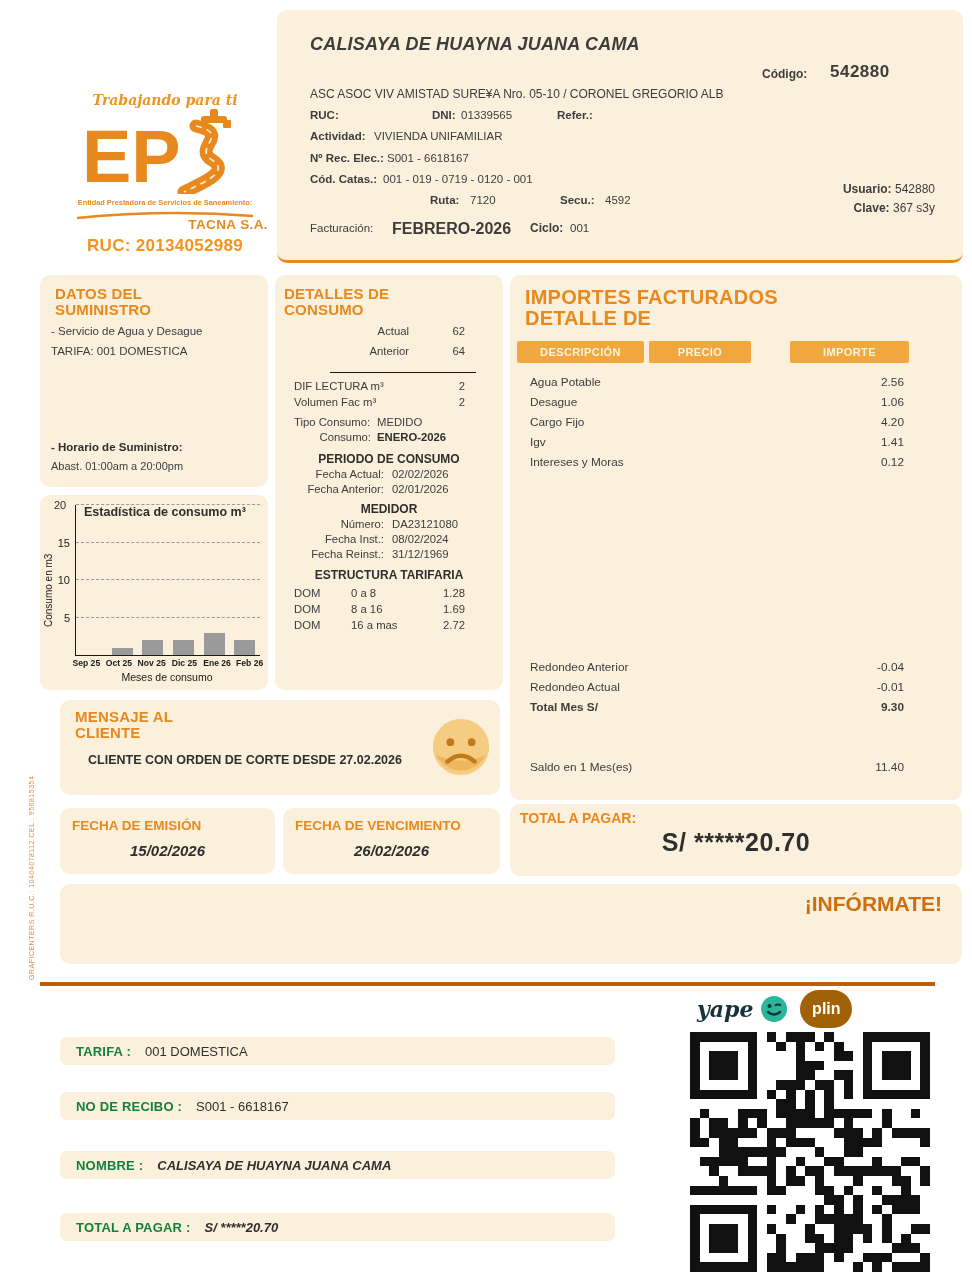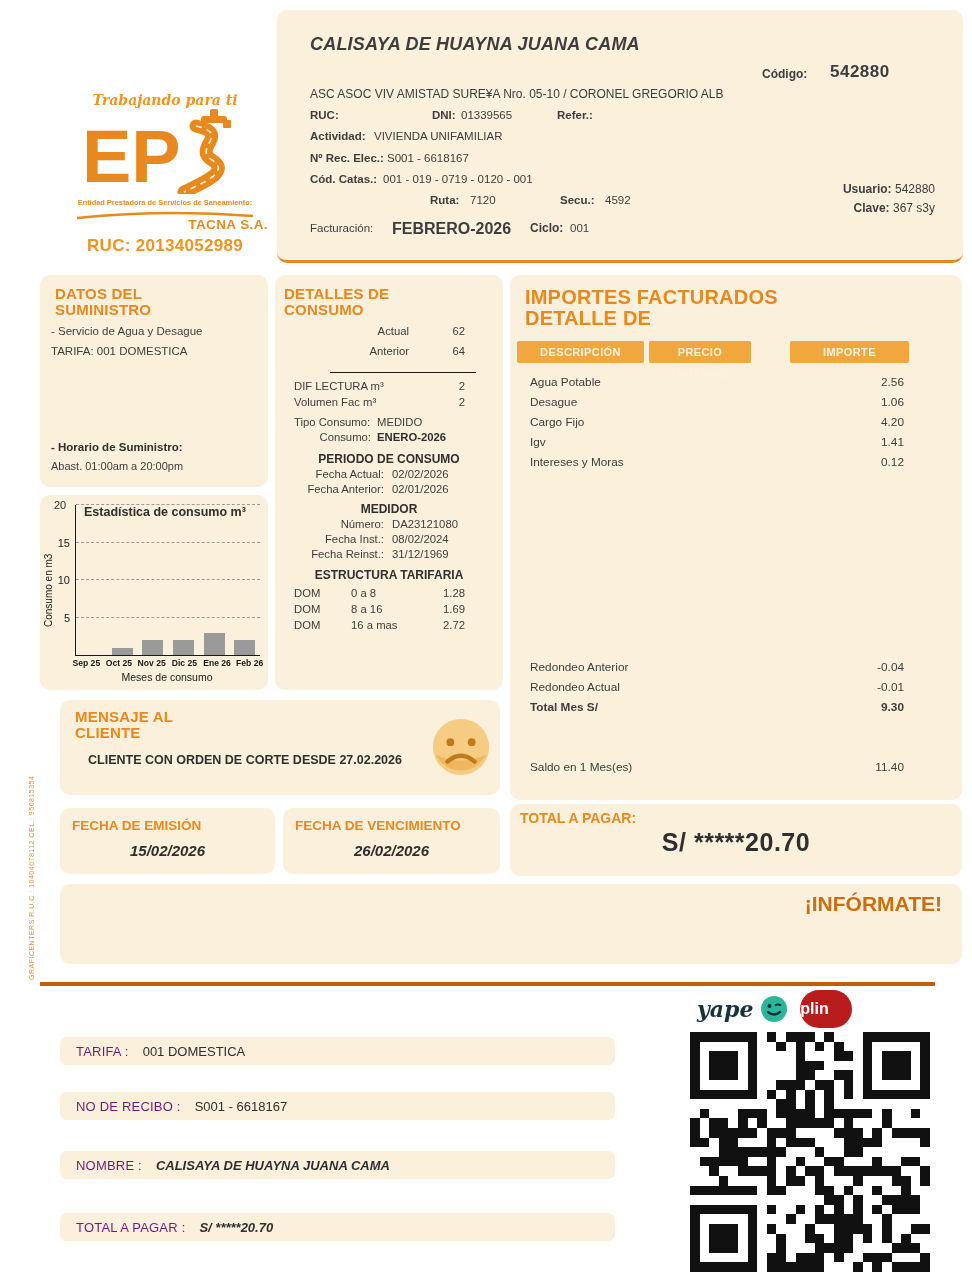--- a/index.html
+++ b/index.html
@@ -36,21 +36,21 @@
   .cc-center{text-align:center;font-weight:bold;color:#2f2f2f;}
 
   
   .th-cell{position:absolute;height:22px;background:#efa73e;border-radius:2px;color:#fdf3dd;
            font-size:11px;font-weight:bold;text-align:center;line-height:22px;letter-spacing:.4px;}
   .imp-row{position:absolute;left:20px;right:58px;font-size:11.8px;color:#3d3d3d;}
   .imp-val{position:absolute;right:0;}
 
   .footer-row{position:absolute;left:60px;width:555px;height:28px;background:#faf0db;
               border-radius:7px;font-size:13px;display:flex;align-items:center;padding-left:16px;box-sizing:border-box;}
-  .footer-label{color:#701a75;font-weight:normal;margin-right:14px;letter-spacing:.2px;}
+  .footer-label{color:#15803d;font-weight:bold;margin-right:14px;letter-spacing:.2px;}
 
   .side-text{position:absolute;left:28px;top:748px;height:232px;writing-mode:vertical-rl;
              transform:rotate(180deg);font-size:7px;color:#d9913f;letter-spacing:.5px;}
   .qr-wrap{position:absolute;left:690px;top:1032px;width:240px;height:240px;background:#ffffff;}
 </style>
 </head>
 <body>
 
 <div class="page">
 
@@ -320,21 +320,21 @@
   <div class="abs" style="left:40px;top:982px;width:895px;height:4px;background:#c05f08;"></div>
 
   <div class="abs" style="left:697px;top:990px;">
     <span class="b i" style="font-size:22px;color:#16323a;font-family:'DejaVu Serif',serif;vertical-align:middle;">yape</span>
     <svg width="28" height="28" viewBox="0 0 28 28" style="vertical-align:middle;margin-left:2px;">
       <circle cx="14" cy="14" r="13" fill="#2bb69a"></circle>
       <circle cx="9.5" cy="11" r="2" fill="#14323a"></circle>
       <path d="M15 10.5 q3 -2 6 0" stroke="#14323a" stroke-width="2" fill="none"></path>
       <path d="M8 17 q6 5 12 0" stroke="#14323a" stroke-width="2.4" fill="none" stroke-linecap="round"></path>
     </svg>
-    <span style="display:inline-block;vertical-align:middle;margin-left:8px;width:52px;height:38px;background:#b91c1c;border-radius:19px;text-align:left;line-height:38px;color:#ffffff;font-weight:bold;font-size:16px;">plin</span>
+    <span style="display:inline-block;vertical-align:middle;margin-left:8px;width:52px;height:38px;background:#a16207;border-radius:19px;text-align:center;line-height:38px;color:#ffffff;font-weight:bold;font-size:16px;">plin</span>
   </div>
   <div class="qr-wrap"><svg width="240" height="240" viewBox="0 0 25 25" shape-rendering="crispEdges">
         <rect width="25" height="25" fill="#ffffff"></rect>
         <rect x="0" y="0" width="1" height="1" fill="#111111"></rect>
         <rect x="1" y="0" width="1" height="1" fill="#111111"></rect>
         <rect x="2" y="0" width="1" height="1" fill="#111111"></rect>
         <rect x="3" y="0" width="1" height="1" fill="#111111"></rect>
         <rect x="4" y="0" width="1" height="1" fill="#111111"></rect>
         <rect x="5" y="0" width="1" height="1" fill="#111111"></rect>
         <rect x="6" y="0" width="1" height="1" fill="#111111"></rect>

